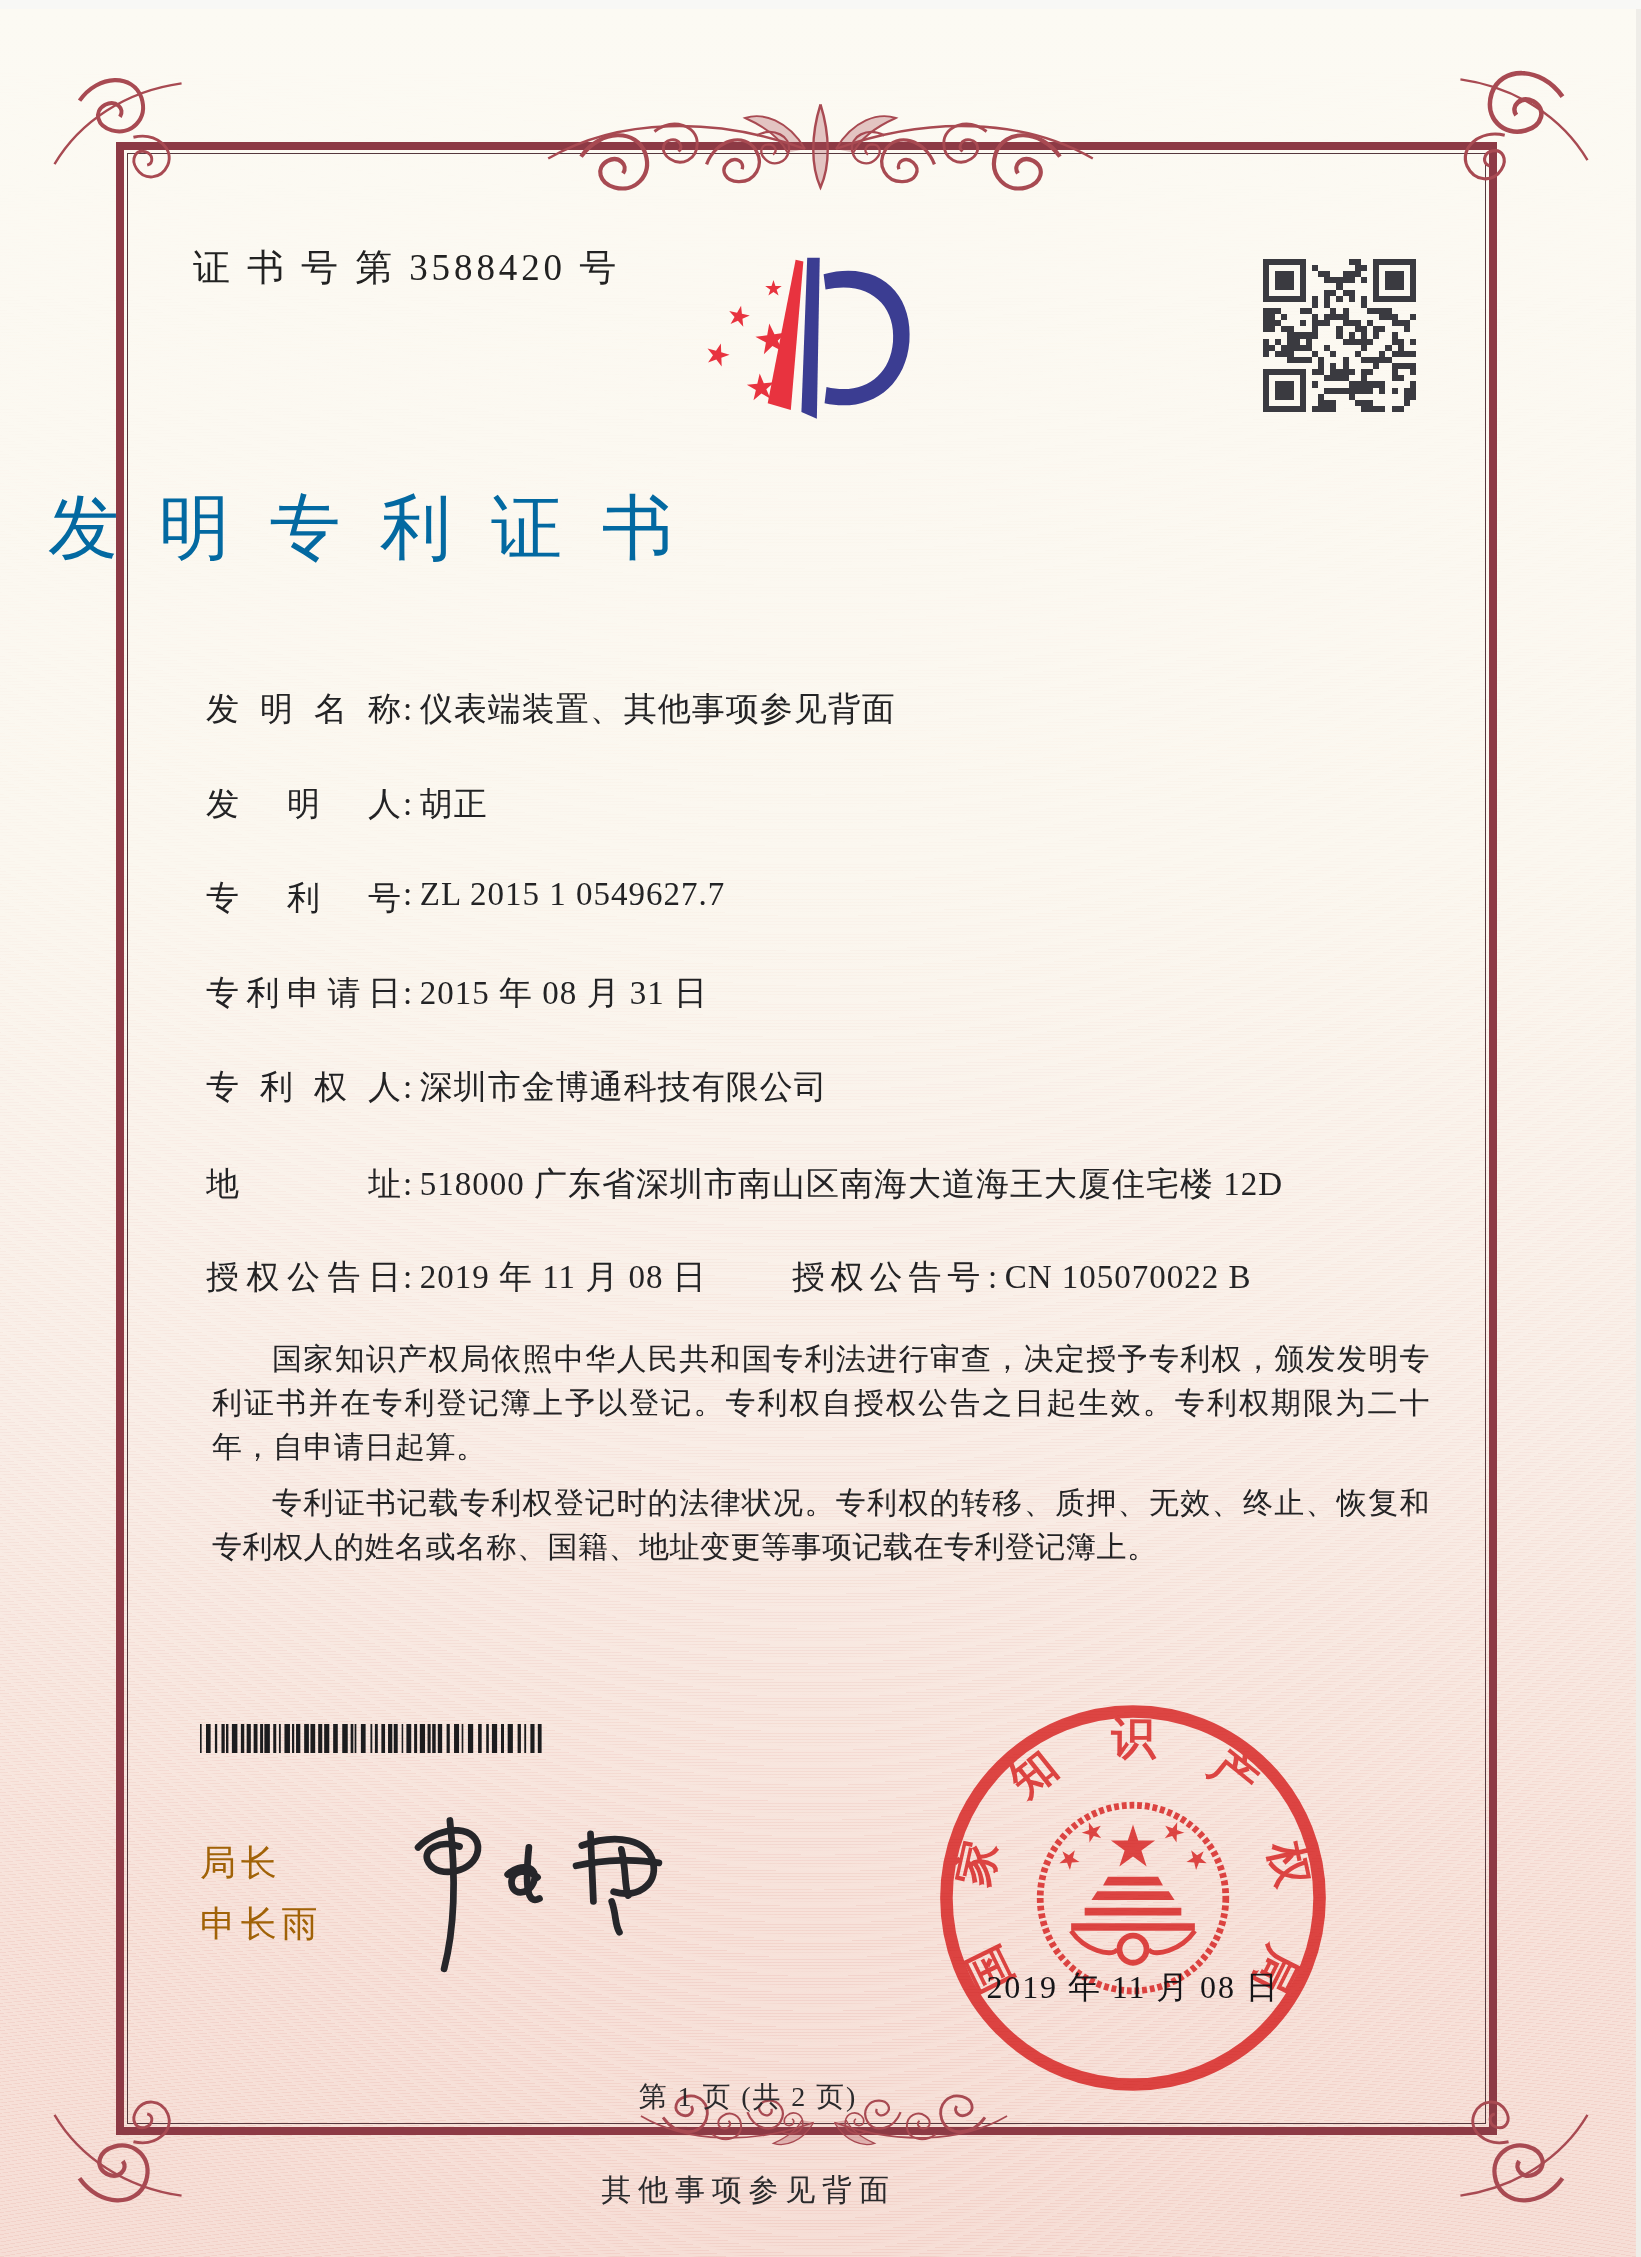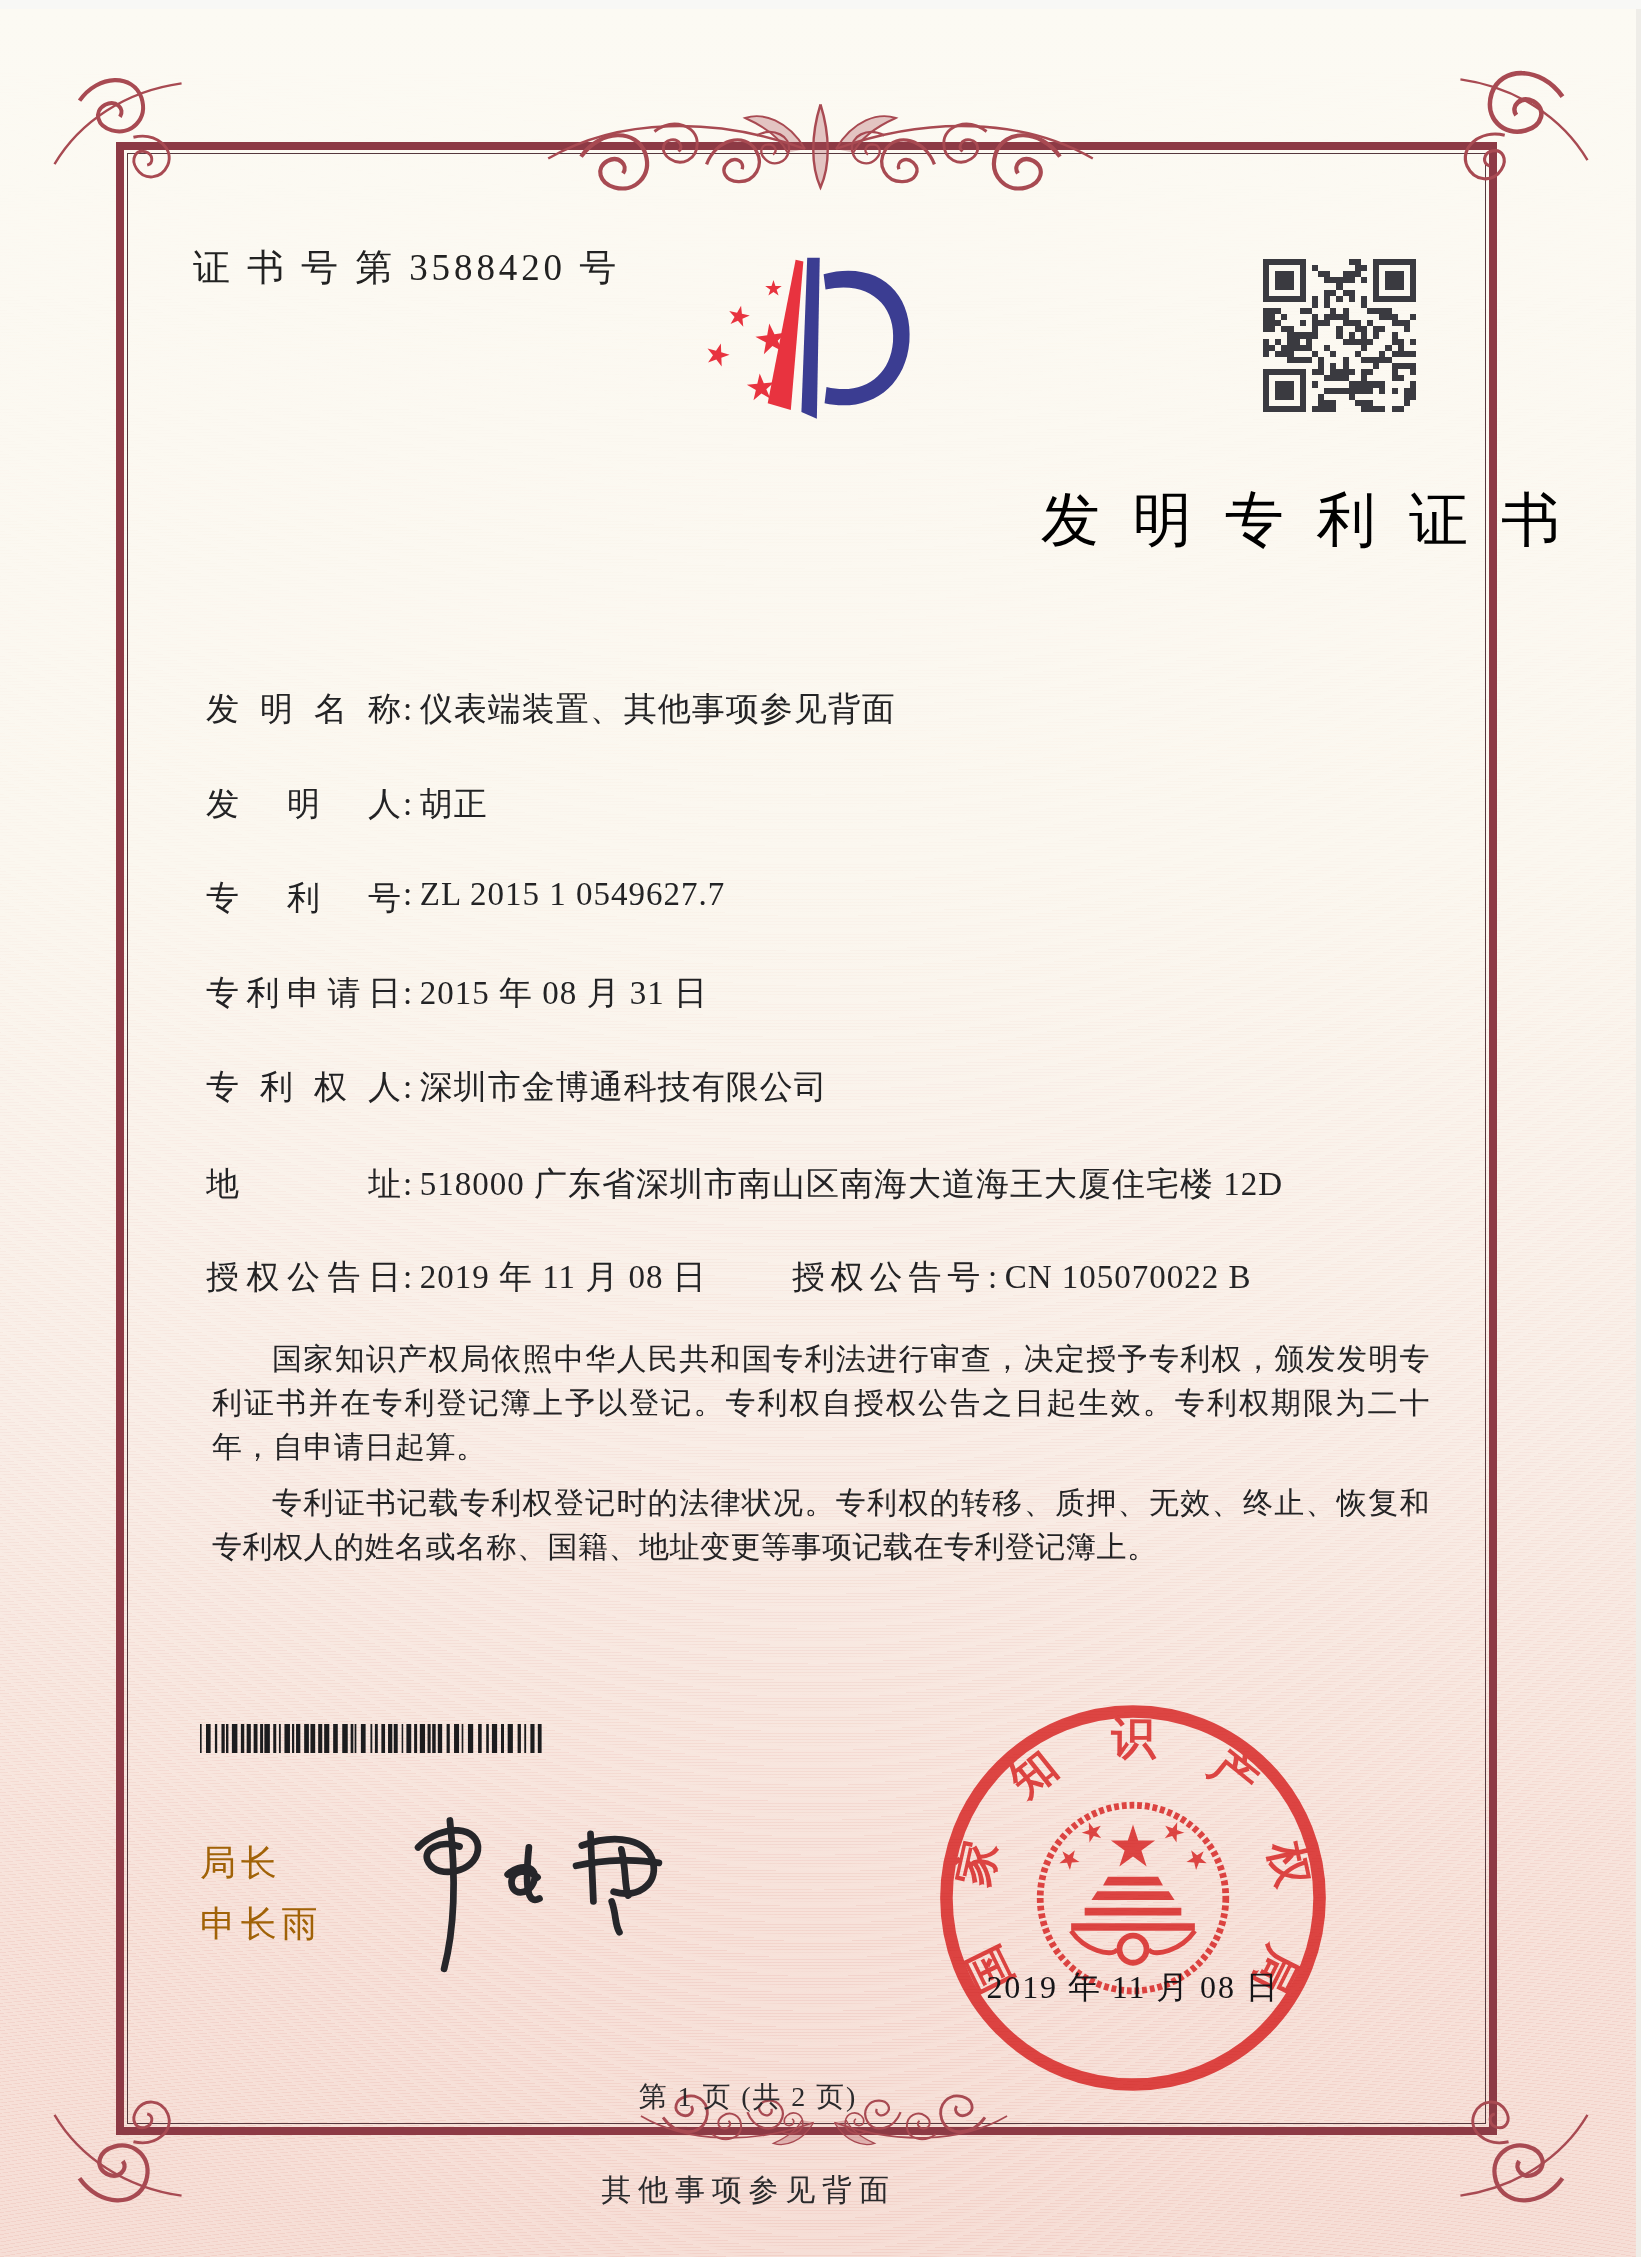--- a/index.html
+++ b/index.html
@@ -26,21 +26,21 @@
   .frame-inner{position:absolute;inset:2.9px;border:1.9px solid #56393e;}
   .orn{position:absolute;z-index:3;}
   .cert-no{
     position:absolute;left:177px;top:243px;z-index:4;
     font-size:37px;color:#222;letter-spacing:3.9px;margin-left:16px;
   }
   .logo{position:absolute;left:679px;top:246px;z-index:4;}
   .qr{position:absolute;left:1263px;top:259px;z-index:4;}
   .title{
     position:absolute;left:48px;top:481px;width:1545px;z-index:4;
-    text-align:right;font-size:59px;color:#000000;
+    text-align:left;font-size:71px;color:#0369a1;
     letter-spacing:0.56em;font-weight:500;
   }
   .frow{
     position:absolute;left:206px;width:1255px;z-index:4;
     font-size:33px;color:#232325;
   }
   .flabel{
     display:inline-block;width:195px;vertical-align:top;
     text-align:justify;text-align-last:justify;text-justify:inter-character;
   }

